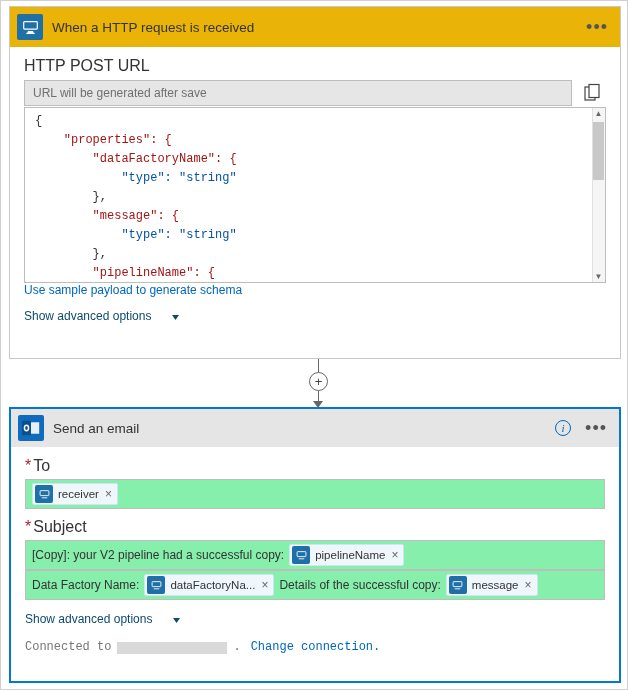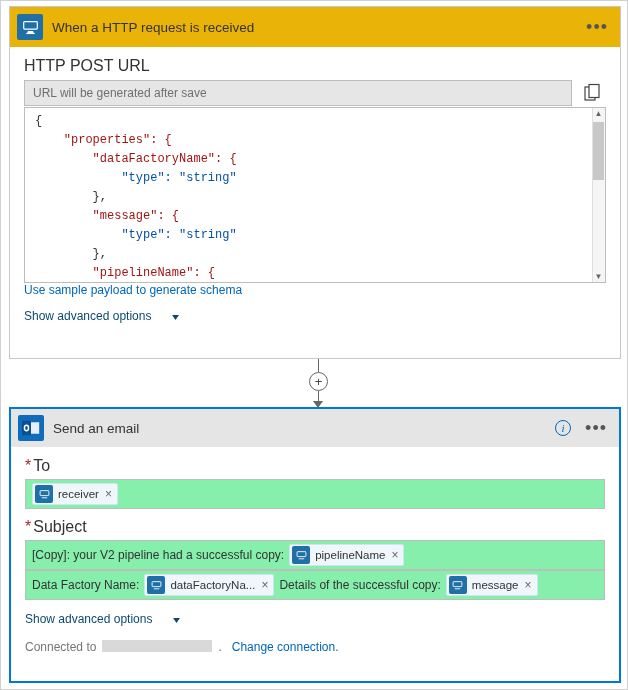--- a/index.html
+++ b/index.html
@@ -253,24 +253,25 @@
   .token-x {
     color: #666;
     font-size: 12px;
     cursor: pointer;
     padding: 0 1px;
   }
   .plain-text { font-size: 12px; color: #333; }
   .footer-row {
     margin-top: 14px;
     display: flex;
-    align-items: flex-start;
+    align-items: flex-end;
     gap: 6px;
     font-size: 12px;
     color: #767676;
+    font-family: Liberation Mono, monospace;
   }
   .redact {
     display: inline-block;
     width: 110px;
     height: 12px;
     background: #d9d9d9;
   }
   svg { display: block; }
 </style>
 </head>

